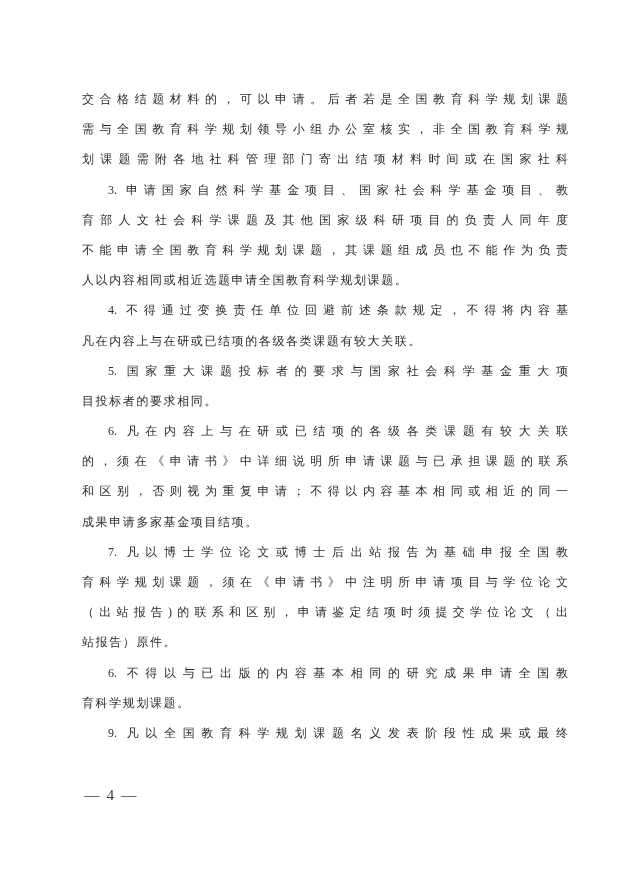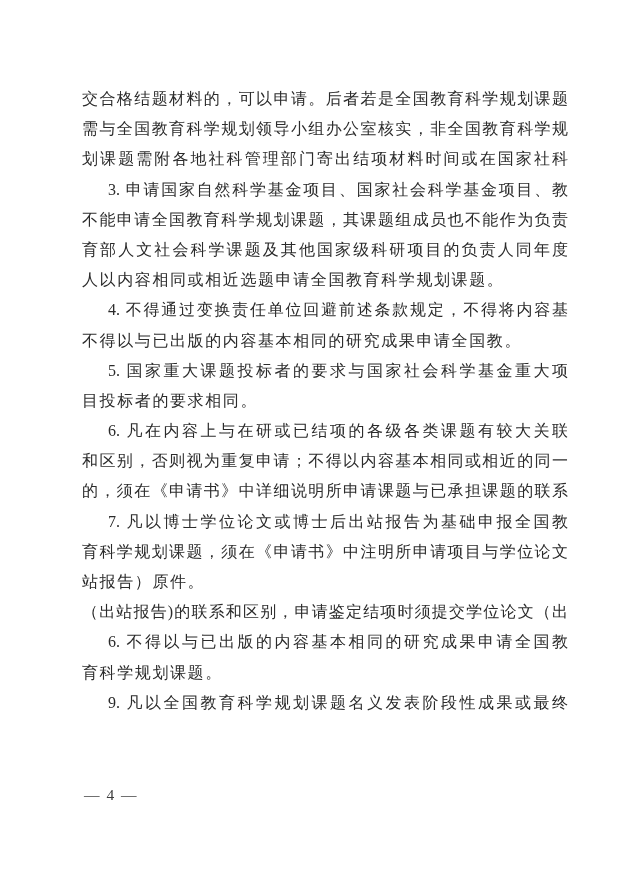--- a/index.html
+++ b/index.html
@@ -17,21 +17,21 @@
   .content {
     position: absolute;
     left: 82px; top: 84px;
     width: 486px;
     color: #2b2b2b;
   }
   .paragraph { margin: 0; padding: 0; }
   .line {
     height: 30.2px;
     line-height: 30.2px;
-    font-size: 16px;
+    font-size: 12px;
     overflow: hidden;
     color: #2b2b2b;
   }
   .line.justify {
     text-align: justify;
     text-align-last: justify;
   }
   .line.tail {
     text-align: left;
     letter-spacing: 1.6px;
@@ -50,42 +50,43 @@
 
 <div class="page">
   <div class="content">
       <div class="paragraph">
         <div class="line justify">交合格结题材料的，可以申请。后者若是全国教育科学规划课题</div>
         <div class="line justify">需与全国教育科学规划领导小组办公室核实，非全国教育科学规</div>
         <div class="line justify">划课题需附各地社科管理部门寄出结项材料时间或在国家社科</div>
       </div>
       <div class="paragraph">
         <div class="line justify indent">3. 申请国家自然科学基金项目、国家社会科学基金项目、教</div>
+        <div class="line justify">育部人文社会科学课题及其他国家级科研项目的负责人同年度</div>
         <div class="line justify">不能申请全国教育科学规划课题，其课题组成员也不能作为负责</div>
-        <div class="line justify">育部人文社会科学课题及其他国家级科研项目的负责人同年度</div>
         <div class="line tail">人以内容相同或相近选题申请全国教育科学规划课题。</div>
       </div>
       <div class="paragraph">
         <div class="line justify indent">4. 不得通过变换责任单位回避前述条款规定，不得将内容基</div>
-        <div class="line tail">不得以与已出版的内容基本相同的研究成果申请全国教。</div>
+        <div class="line tail">凡在内容上与在研或已结项的各级各类课题有较大关联。</div>
       </div>
       <div class="paragraph">
         <div class="line justify indent">5. 国家重大课题投标者的要求与国家社会科学基金重大项</div>
         <div class="line tail">目投标者的要求相同。</div>
       </div>
       <div class="paragraph">
         <div class="line justify indent">6. 凡在内容上与在研或已结项的各级各类课题有较大关联</div>
+        <div class="line justify">的，须在《申请书》中详细说明所申请课题与已承担课题的联系</div>
         <div class="line justify">和区别，否则视为重复申请；不得以内容基本相同或相近的同一</div>
-        <div class="line justify">的，须在《申请书》中详细说明所申请课题与已承担课题的联系</div>
+        <div class="line tail">成果申请多家基金项目结项。</div>
       </div>
       <div class="paragraph">
         <div class="line justify indent">7. 凡以博士学位论文或博士后出站报告为基础申报全国教</div>
         <div class="line justify">育科学规划课题，须在《申请书》中注明所申请项目与学位论文</div>
+        <div class="line justify">（出站报告)的联系和区别，申请鉴定结项时须提交学位论文（出</div>
         <div class="line tail">站报告）原件。</div>
-        <div class="line justify">（出站报告)的联系和区别，申请鉴定结项时须提交学位论文（出</div>
       </div>
       <div class="paragraph">
         <div class="line justify indent">6. 不得以与已出版的内容基本相同的研究成果申请全国教</div>
         <div class="line tail">育科学规划课题。</div>
       </div>
       <div class="paragraph">
         <div class="line justify indent">9. 凡以全国教育科学规划课题名义发表阶段性成果或最终</div>
       </div>
     </div>
   <div class="footer">— 4 —</div>

